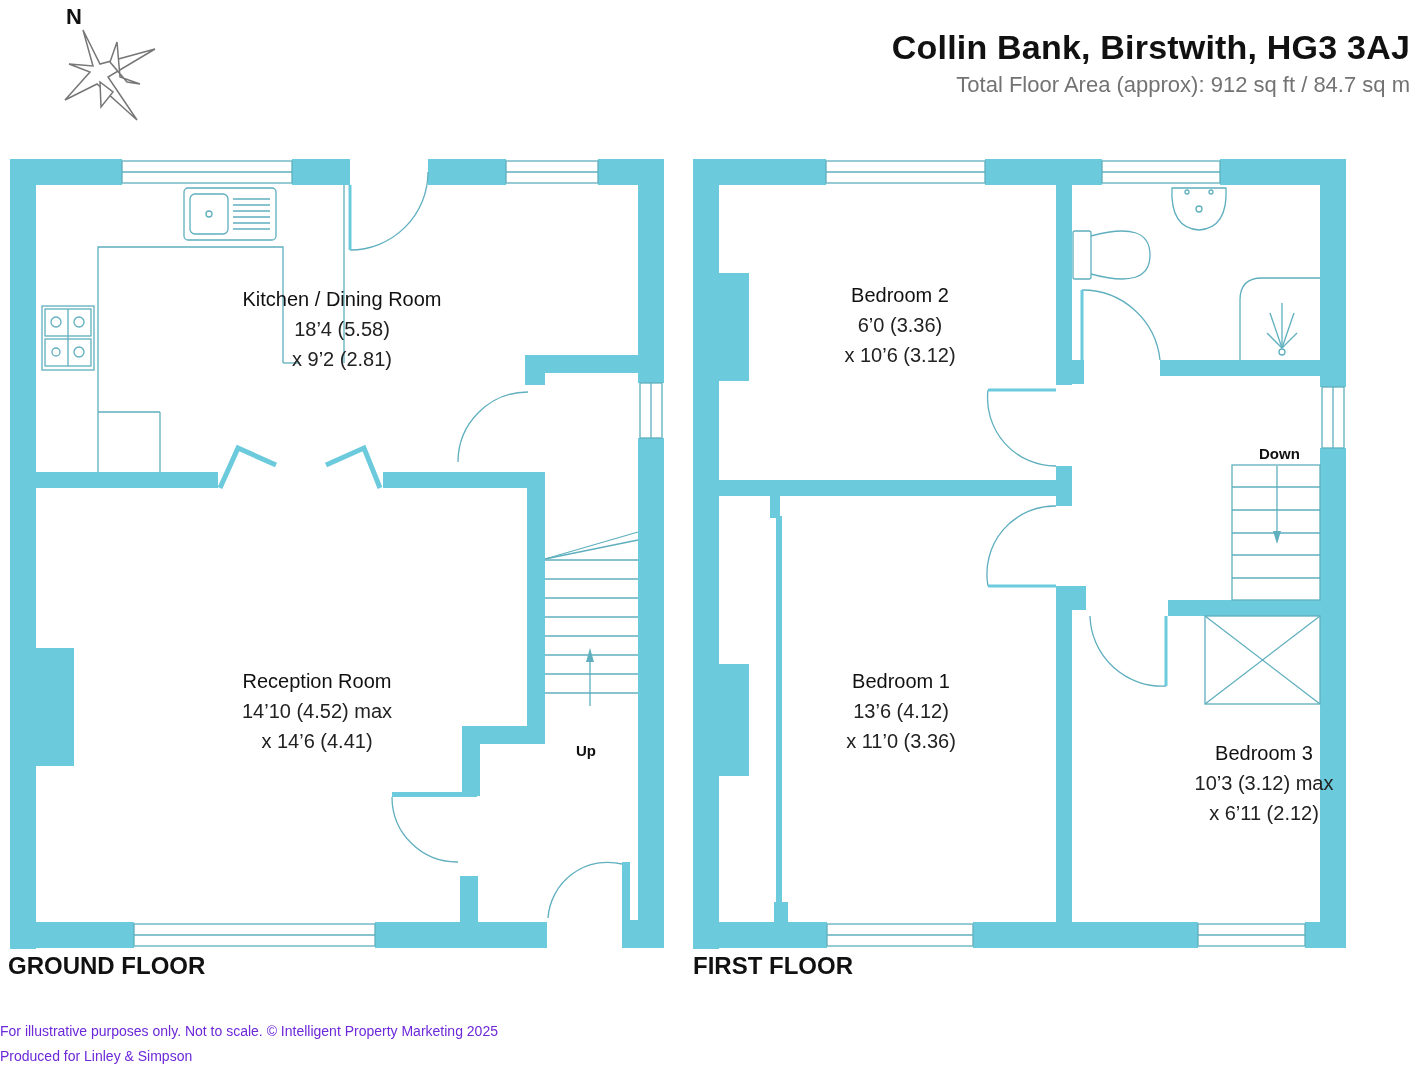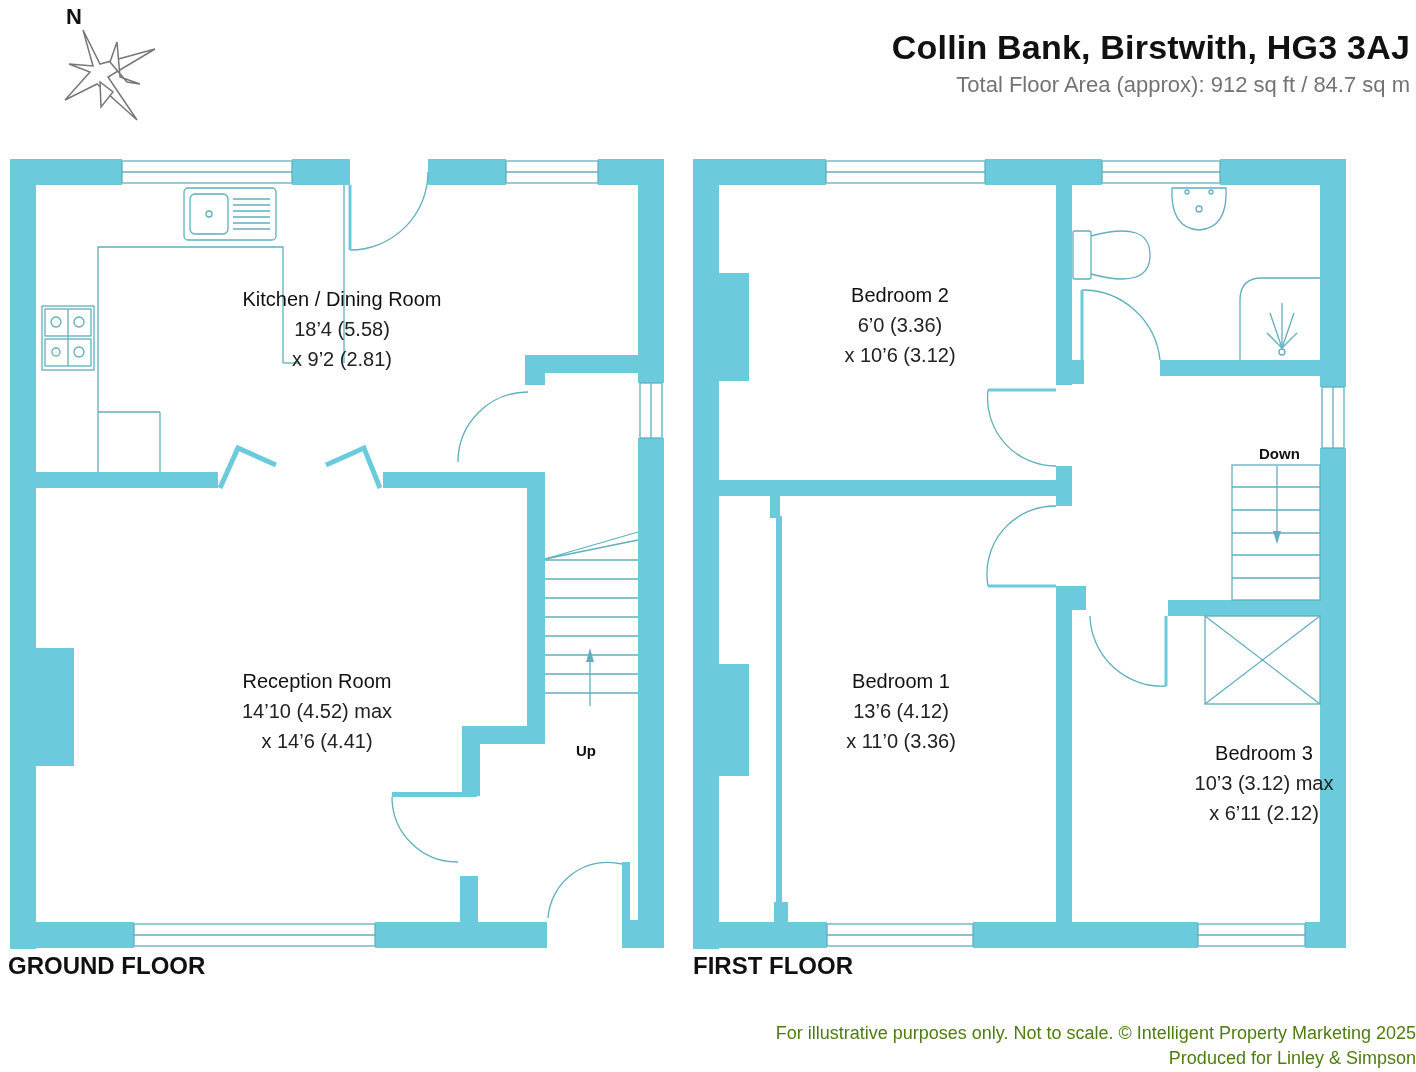--- a/index.html
+++ b/index.html
@@ -7,21 +7,21 @@
   .title { position: absolute; right: 6px; top: 28px; font-size: 34px; font-weight: bold; letter-spacing: 0.2px; white-space: nowrap; margin-left: 28px; }
   .subtitle { position: absolute; right: 6px; top: 72px; font-size: 22px; white-space: nowrap; color: #737373; }
   .north { position: absolute; left: 66px; top: 4px; font-size: 22px; font-weight: bold; }
   .compass { position: absolute; left: 55px; top: 22px; }
   .plan { position: absolute; left: 0; top: 0; }
   .floor-label { position: absolute; top: 952px; font-size: 24px; font-weight: bold; }
   .room-label { position: absolute; text-align: center; transform: translateX(-50%); white-space: nowrap; line-height: 30px; }
   .room-name { font-size: 20px; font-weight: normal; display: block; }
   .room-dim { font-size: 20px; display: block; color: #222; }
   .stair-label { position: absolute; font-size: 15px; font-weight: bold; }
-  .footer { position: absolute; left: 0; right: 0; text-align: right; font-size: 18px; color: #4d7c0f; }
+  .footer { position: absolute; left: 0; right: 0; text-align: left; font-size: 14px; color: #6d28d9; }
 </style>
 </head>
 <body>
 
 <div class="title">Collin Bank, Birstwith, HG3 3AJ</div>
 <div class="subtitle">Total Floor Area (approx): 912 sq ft / 84.7 sq m</div>
 
 <div class="north">N</div>
 <svg class="compass" width="110" height="105" viewBox="0 0 110 105">
   <polygon points="28,8 45,42 100,27 53,55 82,98 42,62 10,78 35,50 14,42 38,44" fill="#fff" stroke="#777" stroke-width="1.5"></polygon>

